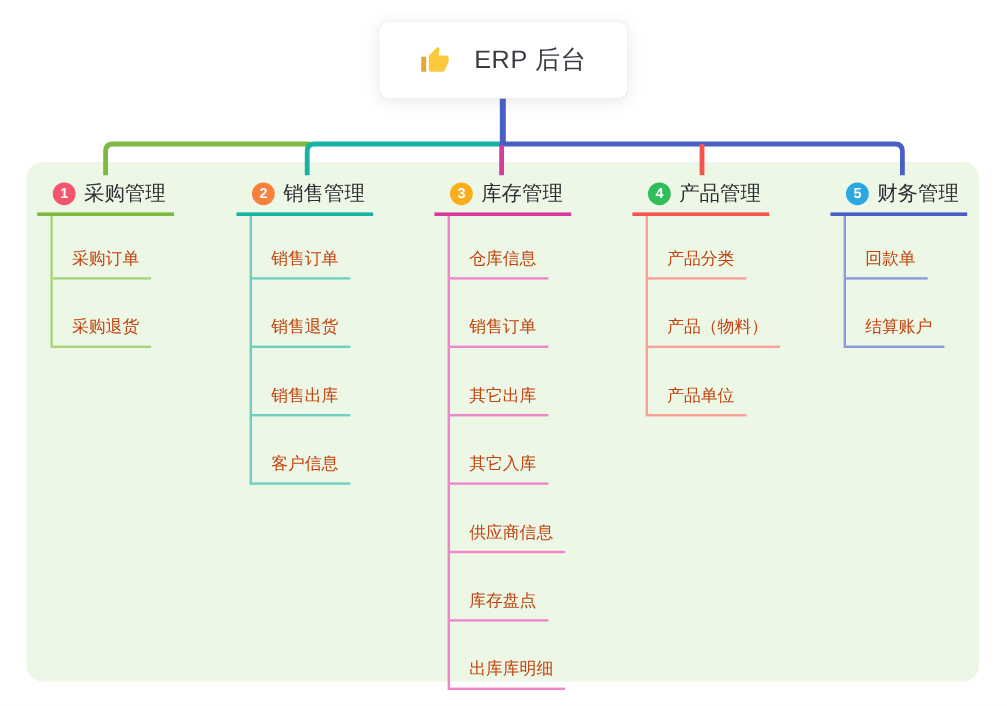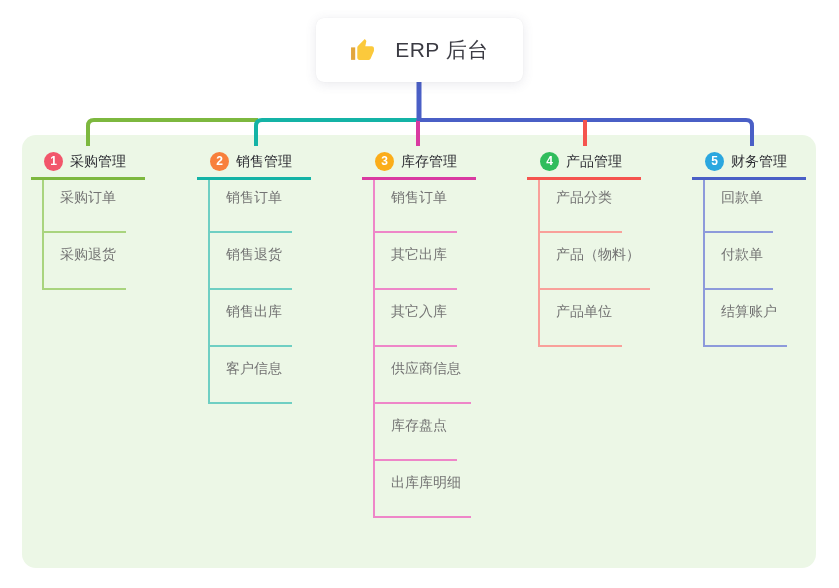--- a/index.html
+++ b/index.html
@@ -25,29 +25,29 @@
   }
   .root-card .title{font-size:21px;color:#3B3B43;letter-spacing:.5px;}
   .thumb-icon{width:25px;height:25px;display:block;}
   
   .branch{position:absolute;top:150px;width:140px;}
   .b-header{display:flex;align-items:center;gap:7px;padding-left:13px;height:23px;cursor:default;}
   .badge{
     width:19px;height:19px;border-radius:50%;background:var(--circle);color:#fff;
     font-size:12px;line-height:19px;text-align:center;flex:0 0 19px;font-weight:bold;
   }
-  .b-label{font-size:14px;color:#2D2D33;white-space:nowrap;}
+  .b-label{font-size:17px;color:#2D2D33;white-space:nowrap;}
   .h-underline{width:114px;height:0;border-bottom:3px solid var(--line);margin-top:4px;}
   .children{margin-left:11px;border-left:2px solid var(--child-line);}
   .child-row{
     height:55px;display:flex;align-items:flex-end;width:max-content;
     border-bottom:2px solid var(--child-line);padding:0 10px 0 16px;
   }
   .child-row:first-child{height:51px;}
-  .child-label{font-size:14px;color:#737373;padding-bottom:24px;white-space:nowrap;}
+  .child-label{font-size:14px;color:#c2410c;padding-bottom:6px;white-space:nowrap;}
   .pos1{left:31px}.pos2{left:197px}.pos3{left:362px}.pos4{left:527px}.pos5{left:692px}
 </style>
 </head>
 <body>
 
 <div class="stage">
 
   <div class="panel" style="background: rgb(236, 247, 230);"></div>
 
   <svg class="connectors" viewBox="0 0 839 150">
@@ -106,20 +106,23 @@
   </div>
 
   <div class="branch pos3" style="--circle: #FBAD1A; --line: #D93AA1; --child-line: #EE86C8;">
     <div class="b-header">
       <span class="badge">3</span>
       <span class="b-label">库存管理</span>
     </div>
     <div class="h-underline"></div>
     <div class="children">
       <div class="child-row">
+          <span class="child-label">仓库信息</span>
+        </div>
+      <div class="child-row">
           <span class="child-label">销售订单</span>
         </div>
       <div class="child-row">
           <span class="child-label">其它出库</span>
         </div>
       <div class="child-row">
           <span class="child-label">其它入库</span>
         </div>
       <div class="child-row">
           <span class="child-label">供应商信息</span>
@@ -156,21 +159,18 @@
     <div class="b-header">
       <span class="badge">5</span>
       <span class="b-label">财务管理</span>
     </div>
     <div class="h-underline"></div>
     <div class="children">
       <div class="child-row">
           <span class="child-label">回款单</span>
         </div>
       <div class="child-row">
-          <span class="child-label">付款单</span>
-        </div>
-      <div class="child-row">
           <span class="child-label">结算账户</span>
         </div>
     </div>
   </div>
 
 </div>
 
 </body></html>

